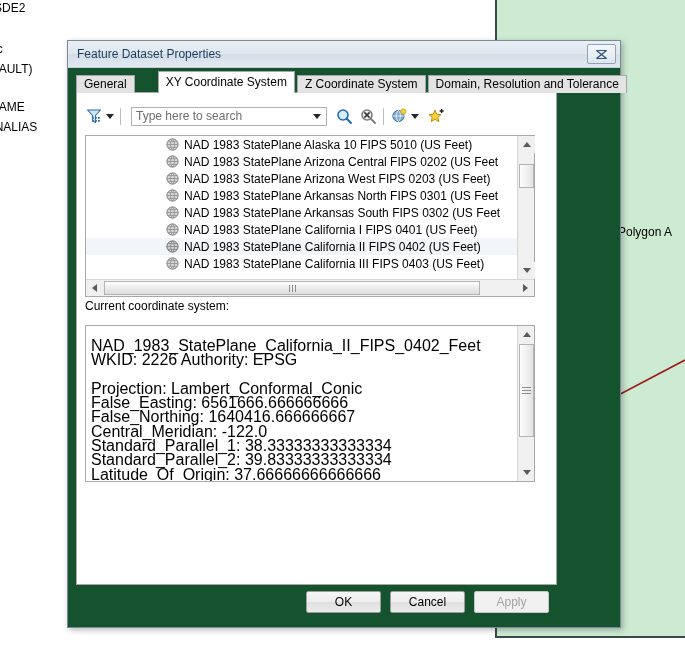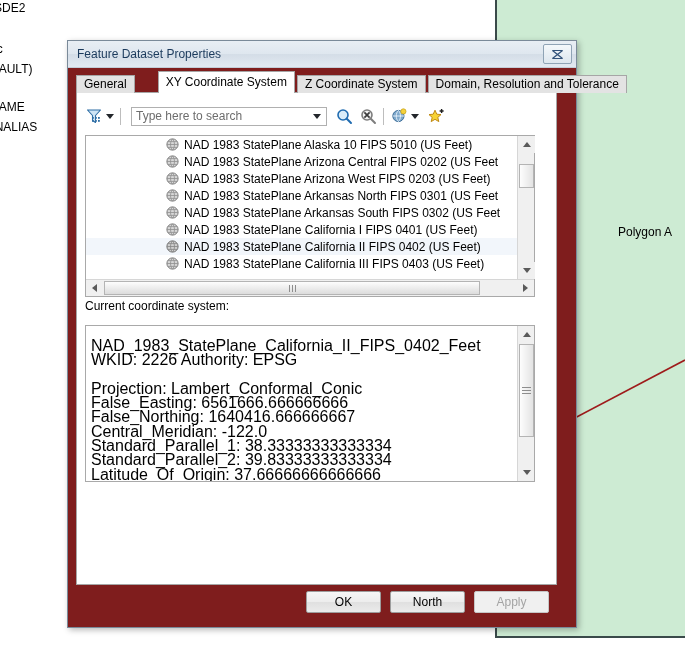--- a/index.html
+++ b/index.html
@@ -79,23 +79,23 @@
     width: 190px;
     height: 2px;
     background: #3a4a4a;
   }
 
   
   #dialog {
     position: absolute;
     left: 67px;
     top: 40px;
-    width: 510px;
+    width: 554px;
     height: 588px;
-    background: #7f1d1d;
+    background: #14532d;
     border: 1px solid #7a8a99;
     box-shadow: 2px 2px 6px rgba(0,0,0,0.28);
     box-sizing: border-box;
   }
   #titlebar {
     height: 27px;
     background: linear-gradient(to bottom, #e8eef4 0%, #dfe7ef 48%, #d4dde7 52%, #e2e9f1 100%);
     border-bottom: 1px solid #c3cdd7;
     display: flex;
     align-items: center;
@@ -642,16 +642,16 @@
         </div>
         <div class="sb-arrow" style="position:absolute; bottom:0;">
             <div class="tri-down"></div>
           </div>
       </div>
     </div>
   </div>
 
   <div id="button-row">
     <button class="dlg-btn">OK</button>
-    <button class="dlg-btn">North</button>
+    <button class="dlg-btn">Cancel</button>
     <button class="dlg-btn disabled">Apply</button>
   </div>
 </div>
 
 </body></html>

